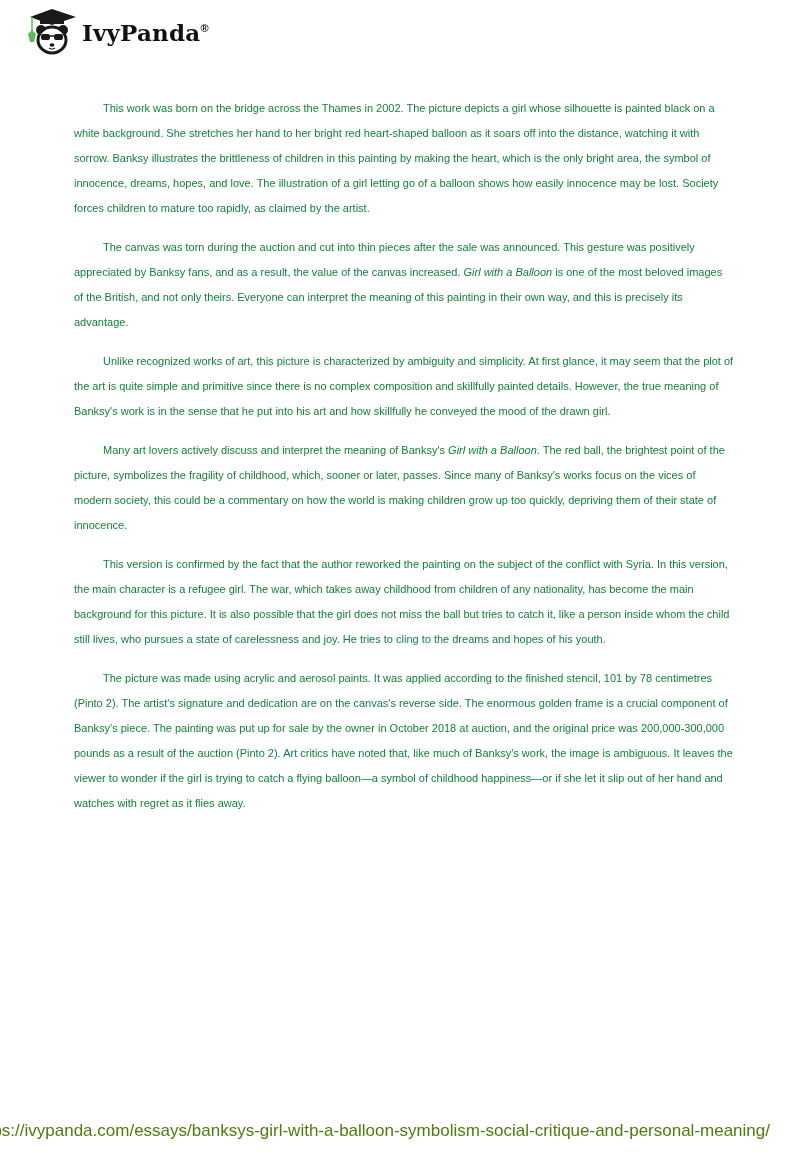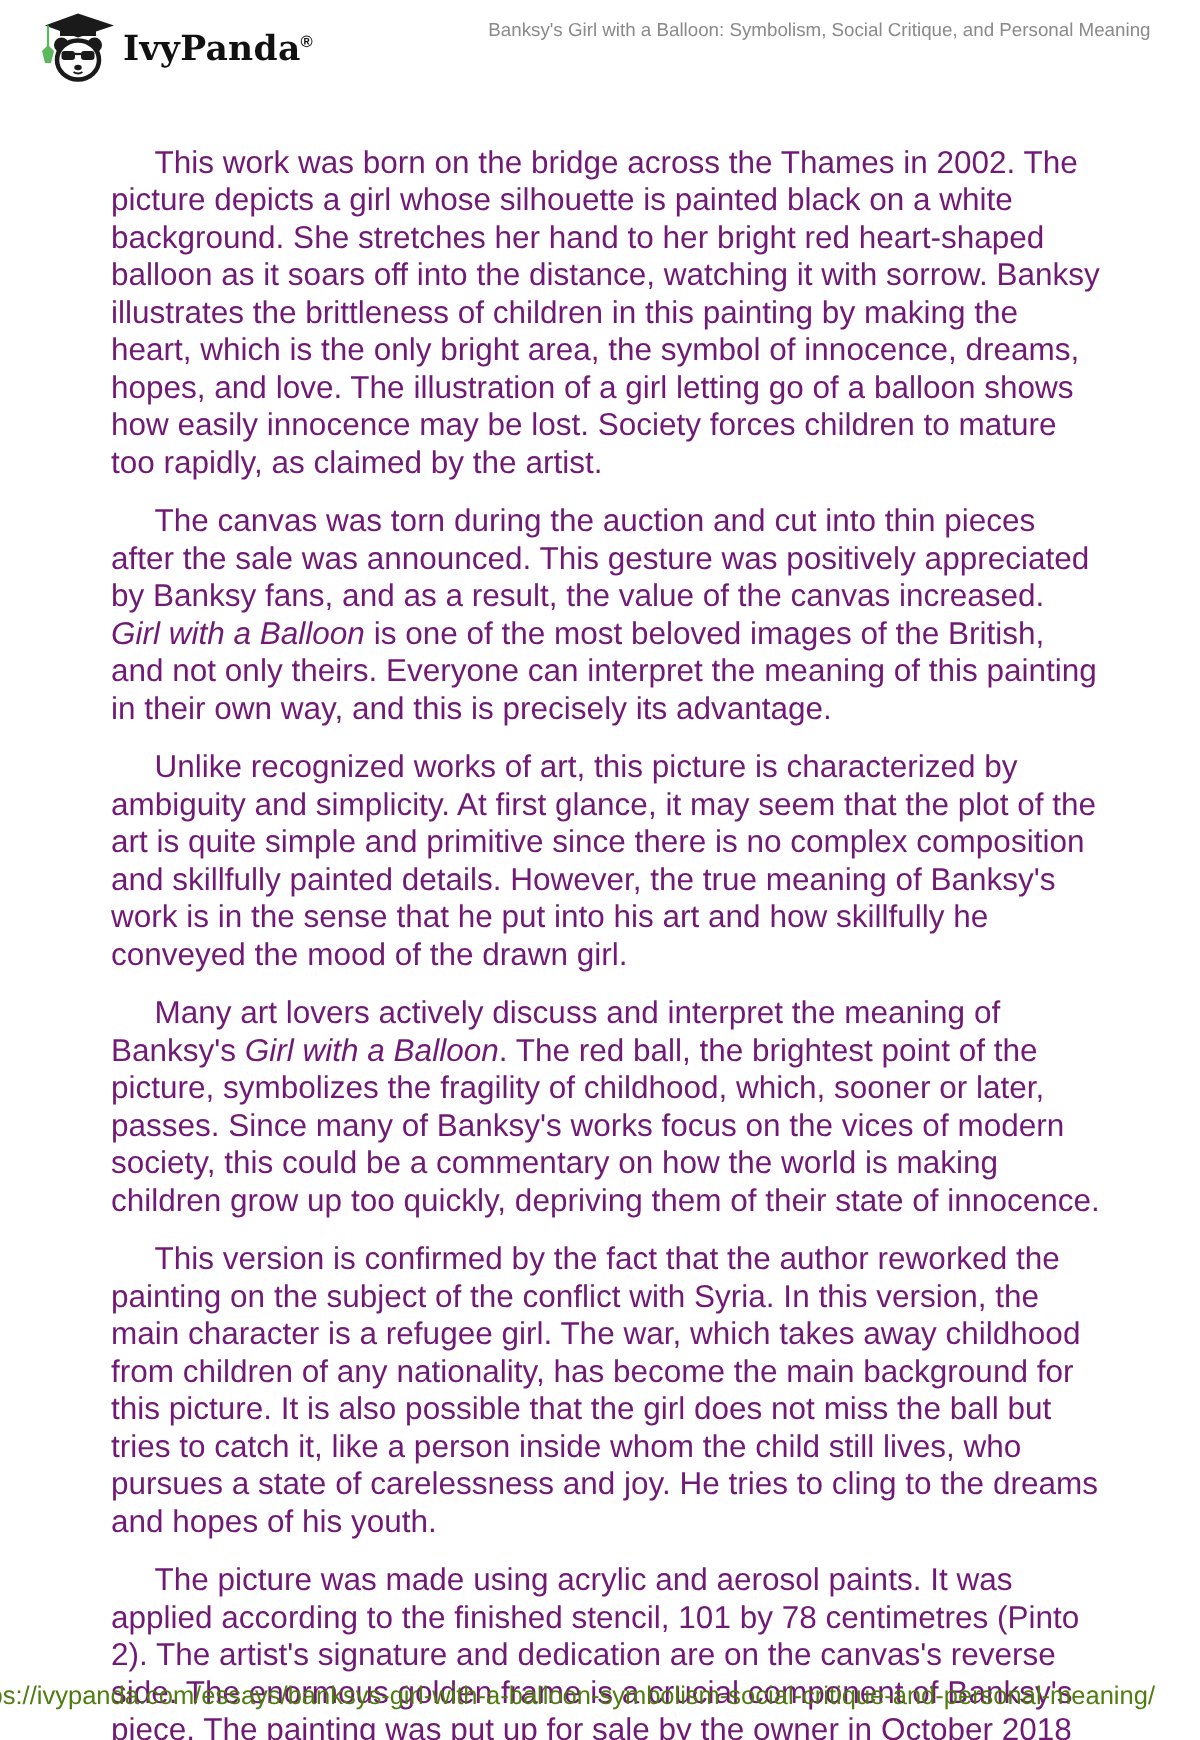--- a/index.html
+++ b/index.html
@@ -4,21 +4,21 @@
 <style>
   html, body { margin: 0; padding: 0; background: #ffffff; }
   body { width: 800px; height: 1160px; position: relative; overflow: hidden; font-family: "Liberation Sans", sans-serif; color: #222222; }
   .header { position: absolute; left: 0; top: 0; width: 800px; height: 60px; }
   .logo { position: absolute; left: 24px; top: 8px; display: flex; align-items: center; }
   .logo-mark { width: 56px; height: 48px; position: relative; }
   .logo-text { font-family: "DejaVu Serif", serif; font-weight: bold; font-size: 23px; color: #111111; margin-left: 2px; letter-spacing: 0.2px; }
   .logo-reg { font-size: 11px; vertical-align: super; font-family: "Liberation Sans", sans-serif; font-weight: bold; }
   .doc-title { position: absolute; right: 33px; top: 13px; font-size: 12.5px; color: #8a8a8a; white-space: nowrap; }
   .content { position: absolute; left: 74px; top: 96px; width: 660px; }
-  .para { font-size: 21px; line-height: 25px; margin: 0 0 14px 0; text-indent: 29px; color: #701a75; }
+  .para { font-size: 11px; line-height: 25px; margin: 0 0 14px 0; text-indent: 29px; color: #15803d; }
   .para em { }
   .footer-url { position: absolute; right: 30px; top: 1121px; font-size: 17px; color: #4d7c0f; white-space: nowrap; }
 </style>
 </head>
 <body>
 
 <div class="header">
   <div class="logo">
     <span class="logo-mark">
       <svg width="56" height="48" viewBox="0 0 56 48">
@@ -36,21 +36,20 @@
         <rect x="17" y="26" width="9" height="6" rx="2" fill="#1a1a1a"></rect>
         <rect x="30" y="26" width="9" height="6" rx="2" fill="#1a1a1a"></rect>
         <line x1="26" y1="28" x2="30" y2="28" stroke="#1a1a1a" stroke-width="1.5"></line>
 
         <ellipse cx="28" cy="37" rx="2.5" ry="1.8" fill="#1a1a1a"></ellipse>
         <path d="M25,40 Q28,42 31,40" stroke="#1a1a1a" stroke-width="1.2" fill="none"></path>
       </svg>
     </span>
     <span class="logo-text"><span>IvyPanda</span><span class="logo-reg">®</span></span>
   </div>
-  <div class="doc-title">Banksy's Girl with a Balloon: Symbolism, Social Critique, and Personal Meaning</div>
 </div>
 
 <div class="content">
   <p class="para">This work was born on the bridge across the Thames in 2002. The picture depicts a girl whose silhouette is painted black on a white background. She stretches her hand to her bright red heart-shaped balloon as it soars off into the distance, watching it with sorrow. Banksy illustrates the brittleness of children in this painting by making the heart, which is the only bright area, the symbol of innocence, dreams, hopes, and love. The illustration of a girl letting go of a balloon shows how easily innocence may be lost. Society forces children to mature too rapidly, as claimed by the artist.</p>
   <p class="para"><span>The canvas was torn during the auction and cut into thin pieces after the sale was announced. This gesture was positively appreciated by Banksy fans, and as a result, the value of the canvas increased. </span><em>Girl with a Balloon</em><span> is one of the most beloved images of the British, and not only theirs. Everyone can interpret the meaning of this painting in their own way, and this is precisely its advantage.</span></p>
   <p class="para">Unlike recognized works of art, this picture is characterized by ambiguity and simplicity. At first glance, it may seem that the plot of the art is quite simple and primitive since there is no complex composition and skillfully painted details. However, the true meaning of Banksy's work is in the sense that he put into his art and how skillfully he conveyed the mood of the drawn girl.</p>
   <p class="para"><span>Many art lovers actively discuss and interpret the meaning of Banksy's </span><em>Girl with a Balloon</em><span>. The red ball, the brightest point of the picture, symbolizes the fragility of childhood, which, sooner or later, passes. Since many of Banksy's works focus on the vices of modern society, this could be a commentary on how the world is making children grow up too quickly, depriving them of their state of innocence.</span></p>
   <p class="para">This version is confirmed by the fact that the author reworked the painting on the subject of the conflict with Syria. In this version, the main character is a refugee girl. The war, which takes away childhood from children of any nationality, has become the main background for this picture. It is also possible that the girl does not miss the ball but tries to catch it, like a person inside whom the child still lives, who pursues a state of carelessness and joy. He tries to cling to the dreams and hopes of his youth.</p>
   <p class="para">The picture was made using acrylic and aerosol paints. It was applied according to the finished stencil, 101 by 78 centimetres (Pinto 2). The artist's signature and dedication are on the canvas's reverse side. The enormous golden frame is a crucial component of Banksy's piece. The painting was put up for sale by the owner in October 2018 at auction, and the original price was 200,000-300,000 pounds as a result of the auction (Pinto 2). Art critics have noted that, like much of Banksy's work, the image is ambiguous. It leaves the viewer to wonder if the girl is trying to catch a flying balloon—a symbol of childhood happiness—or if she let it slip out of her hand and watches with regret as it flies away.</p>
 </div>

